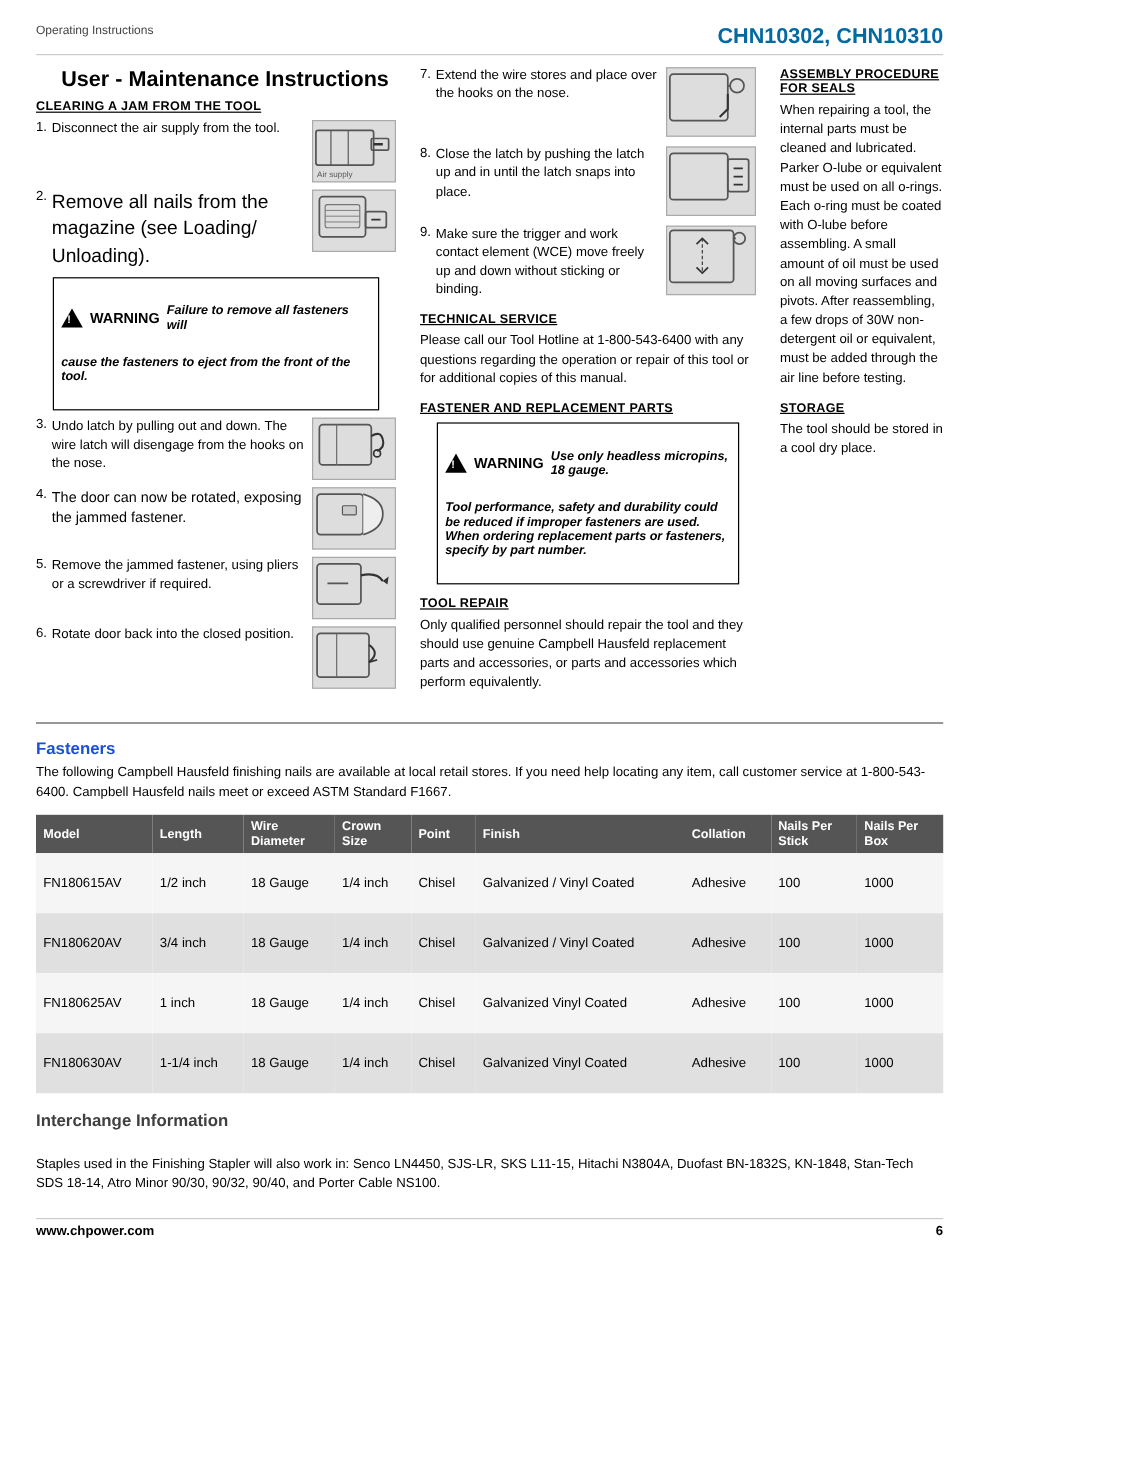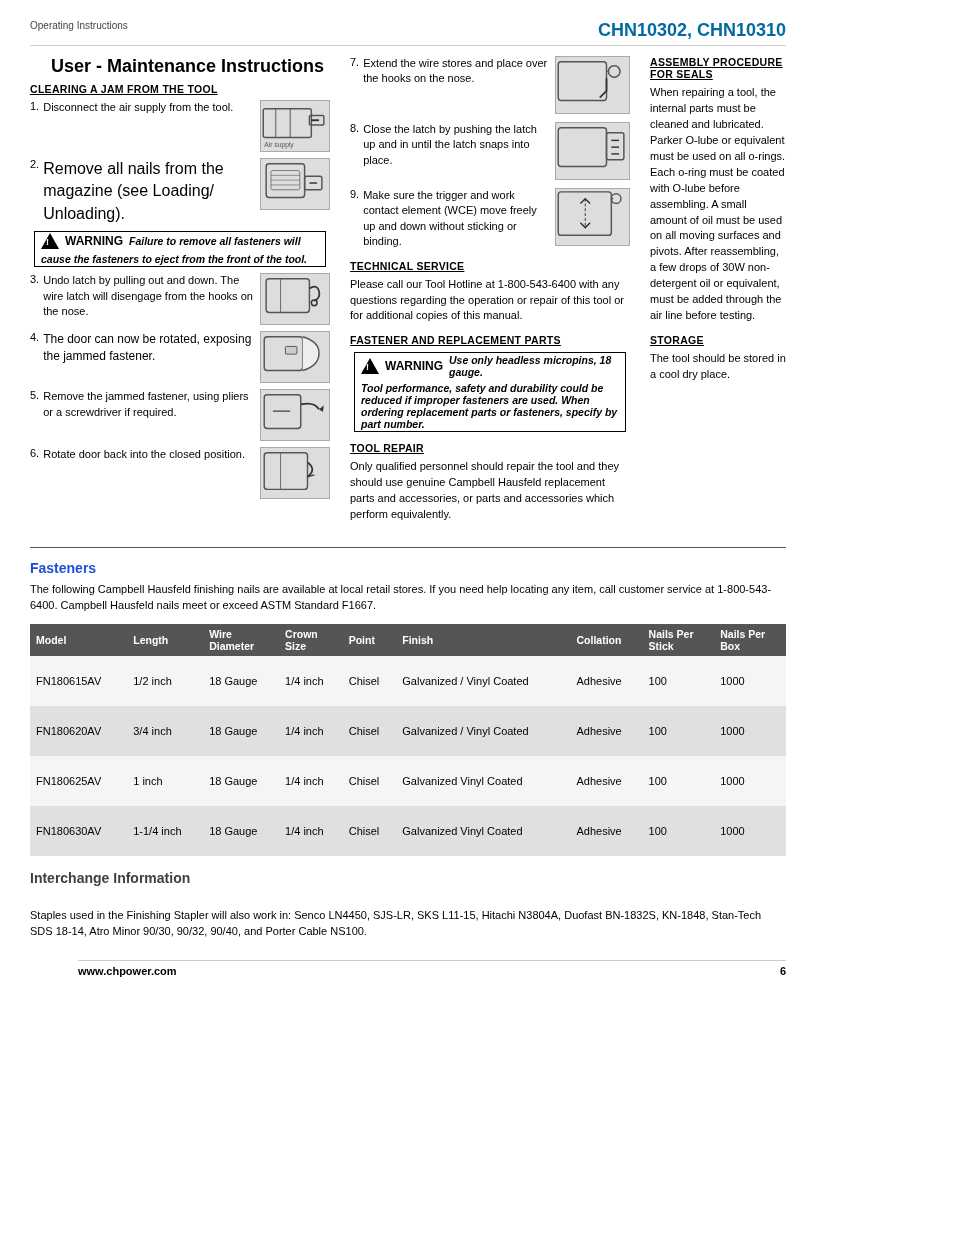--- a/index.html
+++ b/index.html
@@ -67,25 +67,25 @@
       margin-bottom: 5px;
       margin-top: 10px;
       letter-spacing: 0.3px;
     }
     .subsection-title:first-child {
       margin-top: 0;
     }
 
     .warning-box {
       border: 1.5px solid #000;
-      padding: 1px 6px;
-      margin: 6px 4px;
+      padding: 21px 6px;
+      margin: 6px 14px;
       display: flex;
       flex-direction: column;
-      gap: 2px;
+      gap: 17px;
     }
     .warning-triangle {
       display: inline-block;
       width: 0;
       height: 0;
       border-left: 9px solid transparent;
       border-right: 9px solid transparent;
       border-bottom: 16px solid #000;
       position: relative;
       flex-shrink: 0;
@@ -193,21 +193,20 @@
     }
 
     
     .footer {
       display: flex;
       justify-content: space-between;
       align-items: center;
       margin-top: 20px;
       padding-top: 4px;
       border-top: 1px solid #ccc;
-      margin-left: 48px;
     }
     .footer-url {
       font-size: 11px;
       font-weight: bold;
     }
     .footer-page {
       font-size: 11px;
       font-weight: bold;
     }
 

